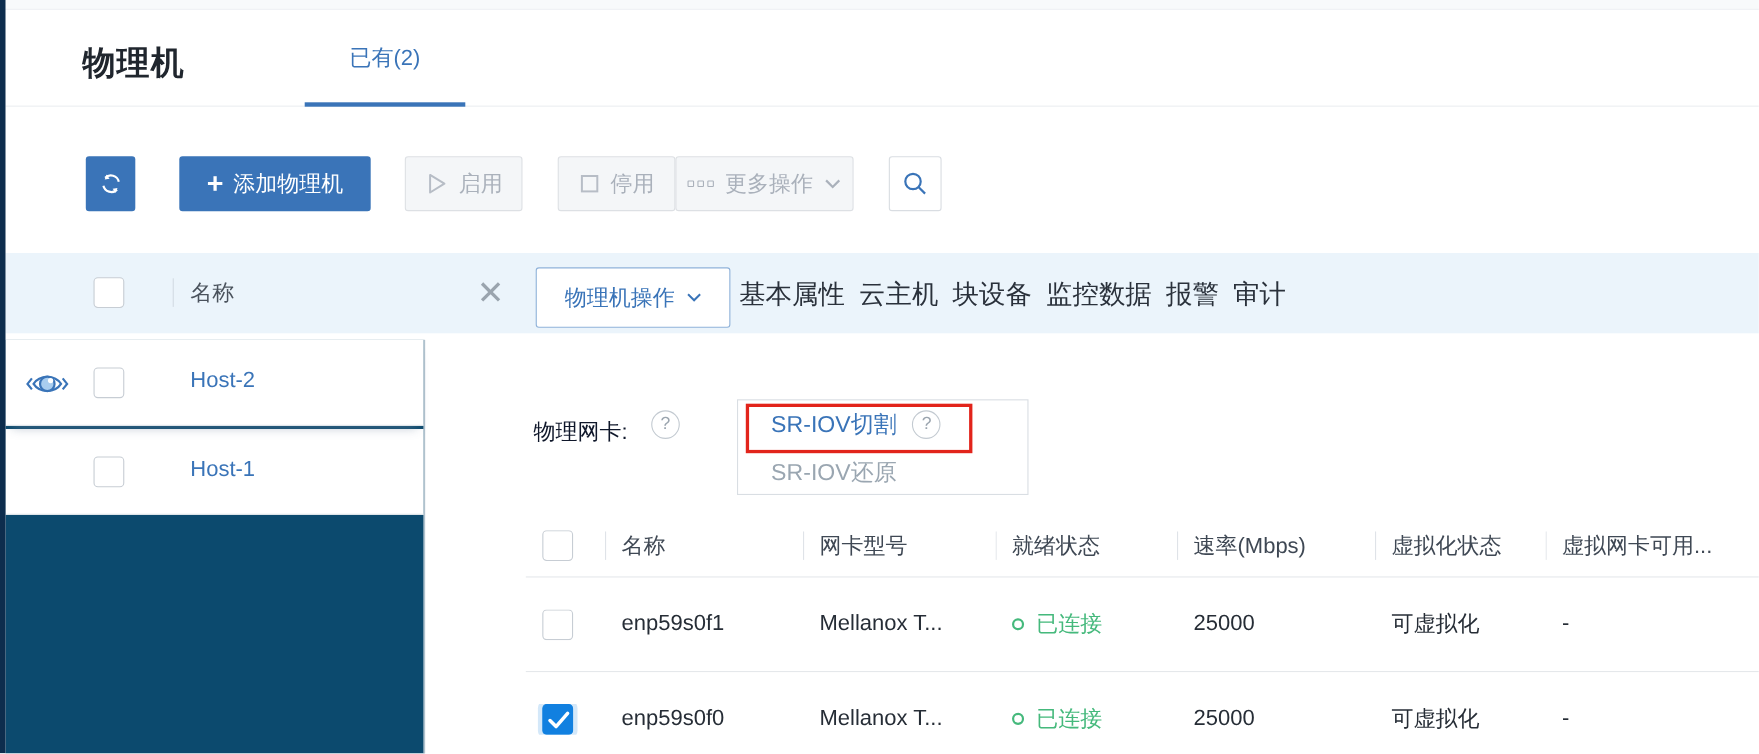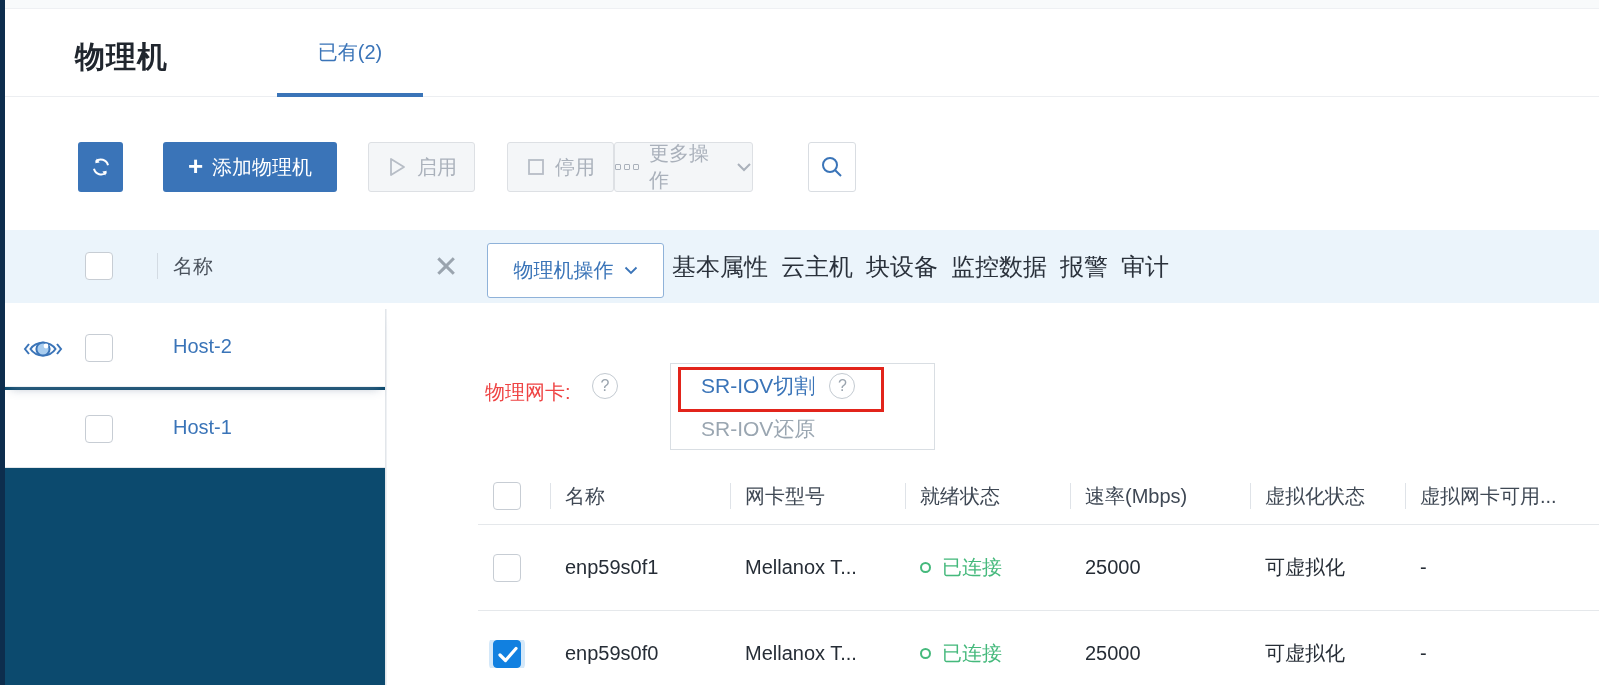--- a/index.html
+++ b/index.html
@@ -20,21 +20,21 @@
 
   
   .toolbar { left:5px; top:97px; width:1594px; height:133px; }
   .btn { position:absolute; top:45px; height:50px; display:flex; align-items:center; justify-content:center; gap:9px; border-radius:3px; font-size:20px; cursor:pointer; }
   .btn-refresh { left:73px; width:45px; background:#3a74b8; color:#fff; }
   .btn-add { left:158px; width:174px; background:#3a74b8; color:#fff; font-weight:400; }
   .btn-add .plus-glyph { font-size:26px; font-weight:700; line-height:1; margin-top:-3px; }
   .btn-disabled { background:#f4f6f8; border:1px solid #dde0e4; color:#aab1bb; cursor:default; }
   .btn-enable { left:363px; width:107px; }
   .btn-stop { left:486px; width:107px;margin-left:16px; }
-  .btn-more { left:609px; width:139px; gap:10px; }
+  .btn-more { left:609px; width:162px; gap:10px; }
   .btn-search { left:803px; width:48px; background:#fff; border:1px solid #d9dde2; }
   .ooo { display:inline-flex; gap:3px; }
   .ooo i { width:6px; height:6px; border:1.5px solid #aab1bb; border-radius:1px; display:inline-block; }
 
   
   .band { left:5px; top:230px; width:1594px; height:73px; background:#ebf4fb; }
   .checkbox { width:28px; height:28px; background:#fff; border:1px solid #c7cdd4; border-radius:4px; display:inline-block; position:relative; cursor:pointer; }
   .checkbox.checked { background:#1180e0; border-color:#1180e0; box-shadow:0 0 0 4px rgba(17,128,224,.18); }
   .checkbox.checked svg { position:absolute; left:3px; top:4px; }
   .band .host-checkbox { position:absolute; left:80px; top:22px; }
@@ -50,21 +50,21 @@
   
   .host-list { left:5px; top:303px; width:381px; height:382px; background:#0c4a6e; border-right:1px solid #e2e6ea; box-shadow:1px 0 0 rgba(190,200,210,.25);margin-top:6px; }
   .host-row { position:relative; height:78px; background:#fff; }
   .host-row.current { box-shadow:0 8px 9px -6px rgba(110,130,155,.45); border-bottom:1px solid #eef1f4; z-index:2; }
   .host-row.plain { margin-top:3px; border-bottom:1px solid #e2e6ea; }
   .host-row .checkbox { position:absolute; left:80px; top:25px; }
   .host-row .host-name { position:absolute; left:168px; top:26px; font-size:20px; color:#3a74b8; cursor:pointer; }
   .eye-wrap { position:absolute; left:18px; top:26px; }
 
   
-  .nic-label { left:485px; top:379px; font-size:20px; color:#ef4444; }
+  .nic-label { left:485px; top:379px; font-size:20px; color:#0f172a; }
   .help-circle { display:inline-flex; width:26px; height:26px; border:1px solid #c3cad1; border-radius:50%; color:#9aa4ae; font-size:16px; align-items:center; justify-content:center; background:#fff; cursor:pointer; }
   .nic-help { left:592px; top:373px; }
   .dropdown-menu { left:670px; top:363px; width:265px; height:87px; background:#fff; border:1px solid #d9dee3; z-index:3; }
   .menu-item { height:43px; display:flex; align-items:center; padding-left:30px; font-size:21px; cursor:pointer; }
   .menu-item.primary { color:#3a74b8; }
   .menu-item.disabled { color:#9aa6b1; cursor:default; }
   .menu-item .help-circle { margin-left:14px; }
   .red-annotation { left:678px; top:367px; width:206px; height:45px; border:3px solid #e2241b; z-index:6; pointer-events:none; }
 
   

